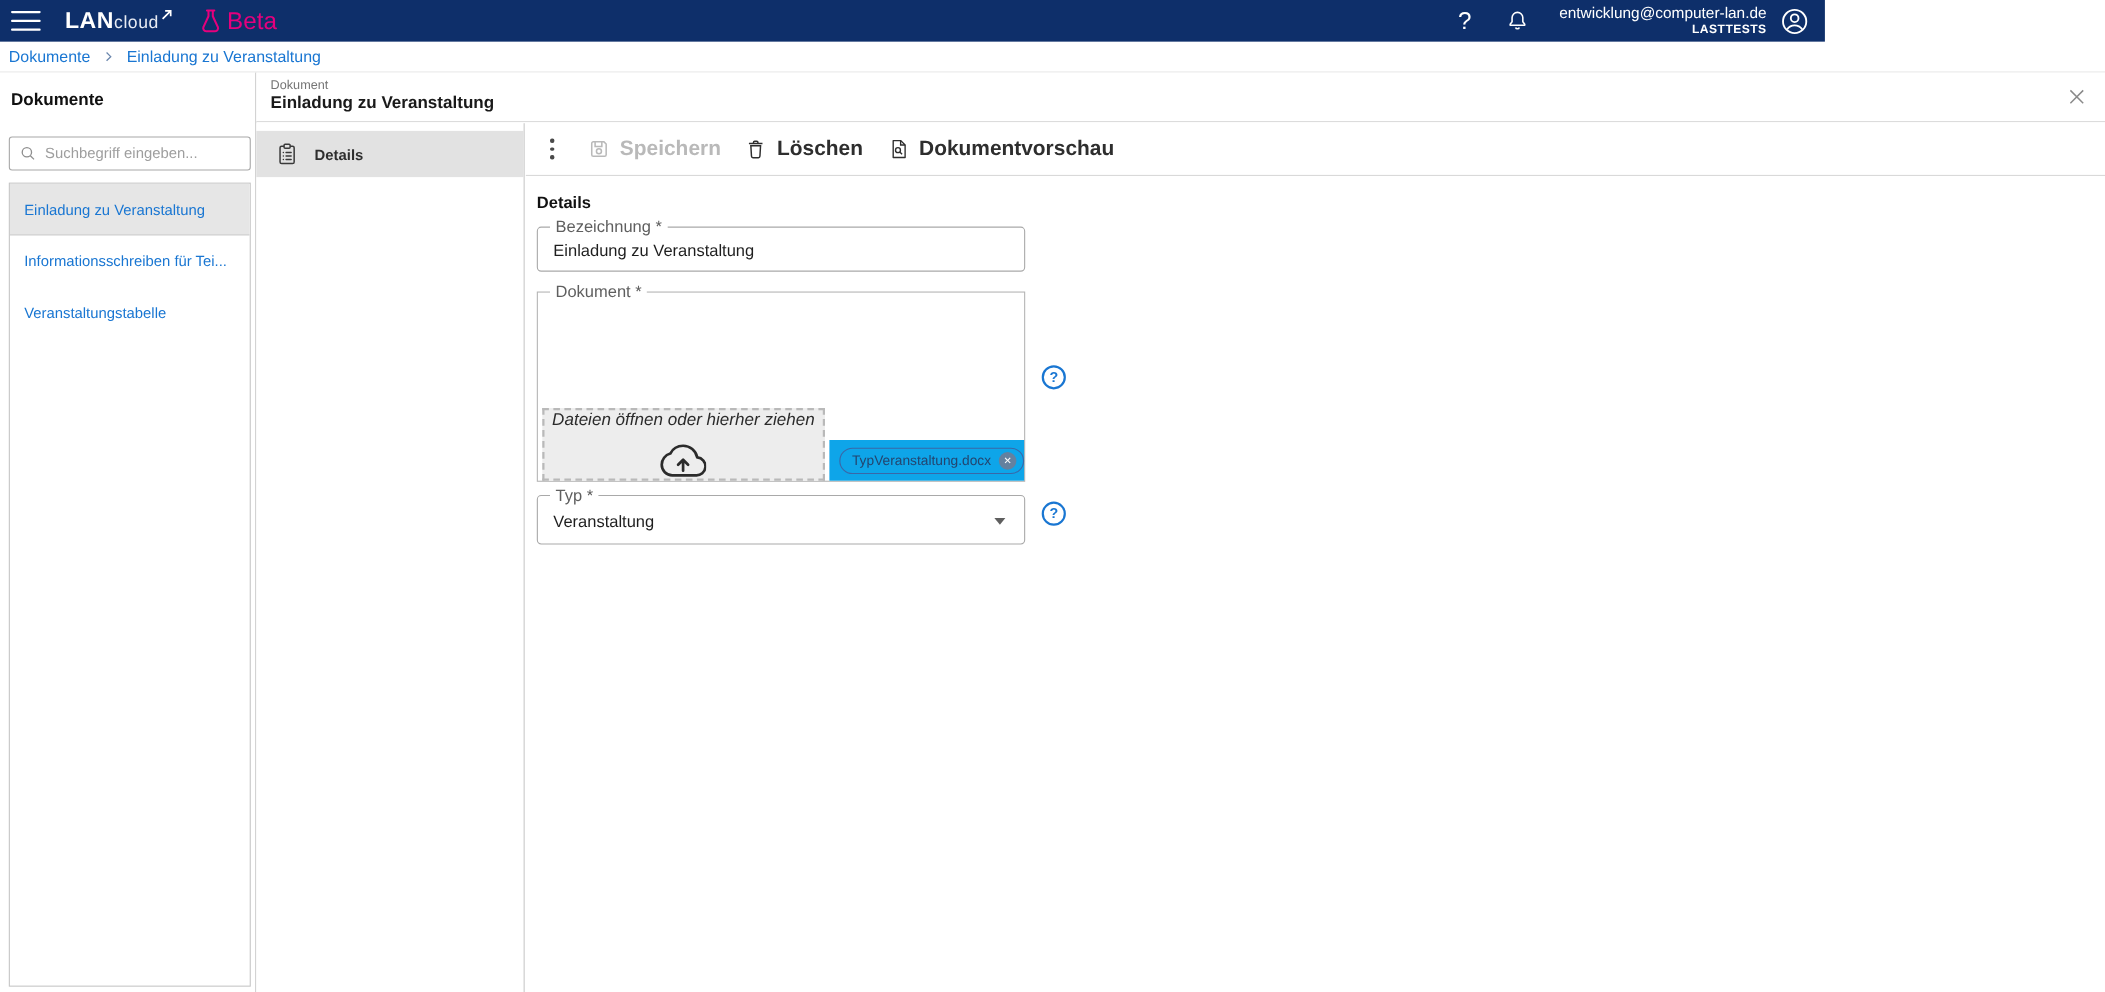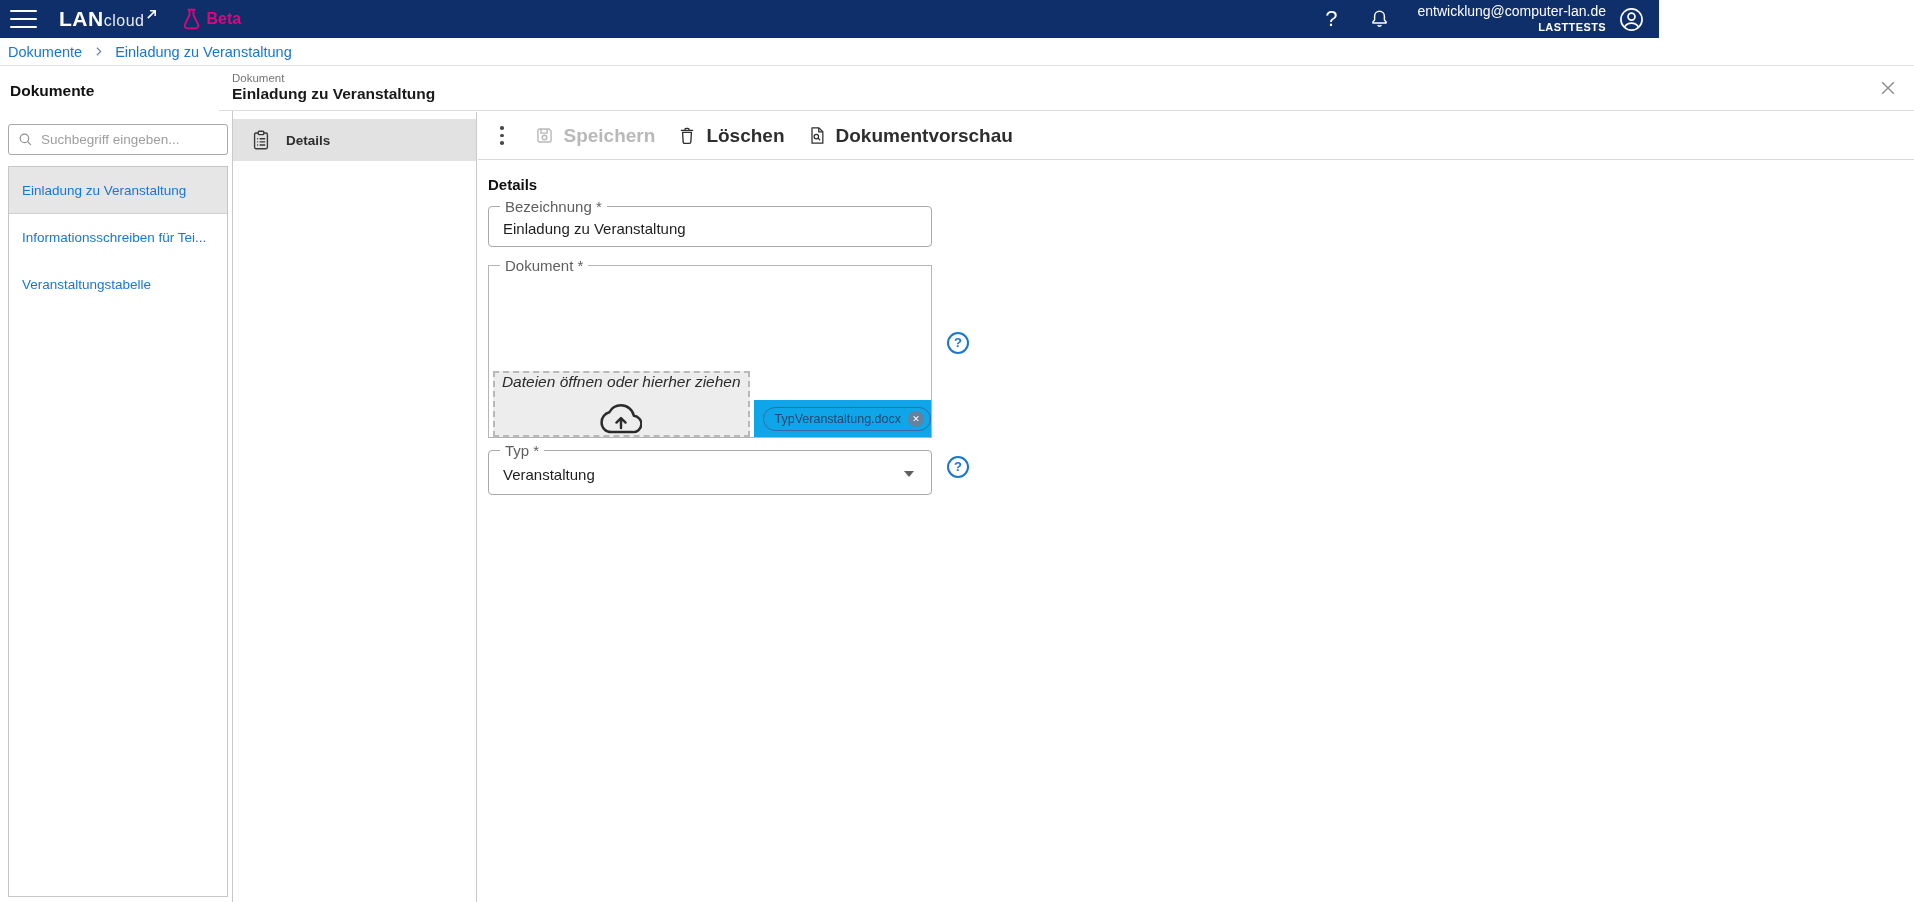--- a/index.html
+++ b/index.html
@@ -9,21 +9,21 @@
   
   .topbar { position:absolute; top:0; left:0; width:1659px; height:38px; background:#0e2f6a;
             display:flex; align-items:center; padding:0 14px 0 10px; }
   .hamburger { width:27px; height:18px; display:flex; flex-direction:column; justify-content:space-between; cursor:pointer; }
   .hamburger span { display:block; height:2.4px; background:#fff; border-radius:1px; }
   .logo { display:flex; align-items:baseline; margin-left:22px; cursor:pointer; }
   .logo-lan { color:#fff; font-weight:bold; font-size:21px; letter-spacing:.5px; }
   .logo-cloud { color:#e8ecf4; font-weight:300; font-size:16px; letter-spacing:.5px; }
   .logo-arrow { margin-left:2px; position:relative; top:-6px; }
   .beta { display:flex; align-items:center; margin-left:24px; gap:4px; }
-  .beta-label { color:#e5007d; font-weight:bold; font-size:16px; }
+  .beta-label { color:#e5007d; font-weight:normal; font-size:22px; }
   .topbar-right { margin-left:auto; display:flex; align-items:center; }
   .tb-help { color:#fff; font-size:22px; font-weight:300; width:30px; text-align:center; cursor:pointer; }
   .tb-bell { margin-left:22px; cursor:pointer; display:flex; }
   .tb-user { margin-left:26px; text-align:right; color:#fff; line-height:1.25; }
   .tb-user-email { font-size:14px; }
   .tb-user-org { font-size:11px; font-weight:bold; letter-spacing:.4px; }
   .tb-avatar { margin-left:12px; display:flex; cursor:pointer; }
 
   
   .breadcrumb { position:absolute; top:38px; left:0; width:1914px; height:28px; background:#fff;
@@ -39,21 +39,21 @@
                 display:flex; align-items:center; padding:0 8px; background:#fff; }
   .search-box input { border:none; outline:none; flex:1; font-size:13.5px; color:#333; margin-left:7px;
                       font-family:"Liberation Sans", sans-serif; background:transparent; min-width:0; }
   .search-box input::placeholder { color:#9e9e9e; }
   .doc-list { margin-top:11px; width:220px; height:731px; border:1px solid #c6c6c6; background:#fff; overflow:hidden; }
   .doc-item { height:47px; display:flex; align-items:center; padding:0 10px 0 13px; font-size:13.5px;
               color:#1976d2; cursor:pointer; white-space:nowrap; overflow:hidden; }
   .doc-item.selected { background:#e6e6e6; border-bottom:1px solid #cfcfcf; }
 
   
-  .panel-header { position:absolute; top:66px; left:219px; right:0; height:45px;
+  .panel-header { position:absolute; top:66px; left:233px; right:0; height:45px;
                   border-bottom:1px solid #dcdcdc; background:#fff; padding:6px 0 0 13px; }
   .panel-kicker { font-size:11.5px; color:#757575; }
   .panel-title { font-size:15.5px; font-weight:bold; color:#1a1a1a; margin-top:1px; }
   .panel-close { position:absolute; right:16px; top:12px; cursor:pointer; display:flex; }
 
   .tab-col { position:absolute; top:112px; left:233px; width:244px; bottom:0;
              border-right:1px solid #c9c9c9; background:#fff; padding-top:7px; }
   .details-tab { height:42px; background:#e2e2e2; display:flex; align-items:center; gap:14px;
                  padding-left:17px; cursor:pointer; }
   .details-tab-label { font-size:13.5px; font-weight:600; color:#2e2e2e; }

